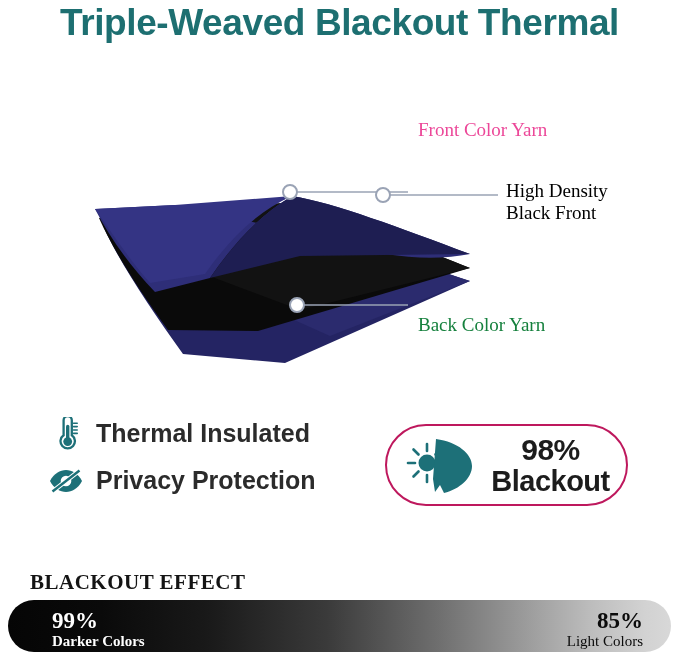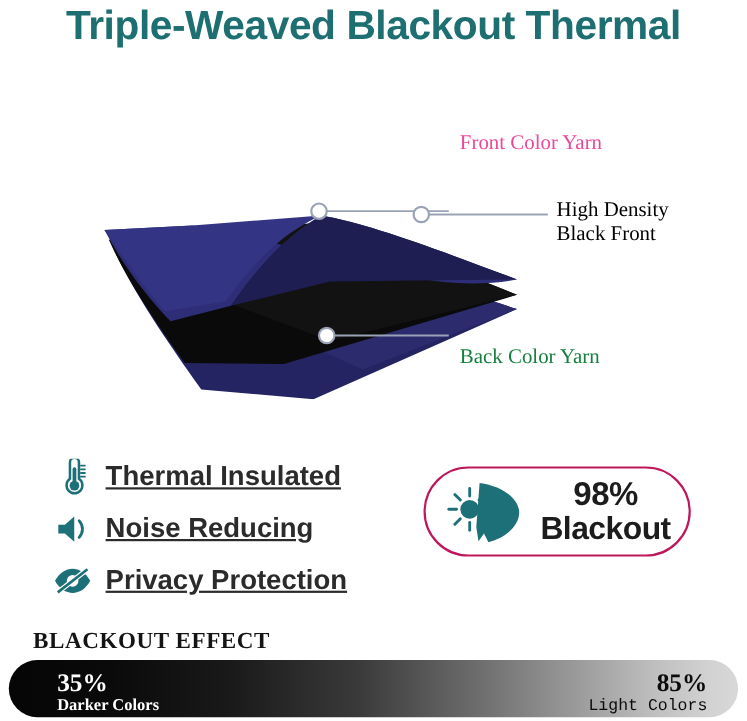--- a/index.html
+++ b/index.html
@@ -88,21 +88,20 @@
     align-items: center;
     justify-content: center;
   }
   .feature-label {
     margin-left: 10px;
     font-family: "Liberation Sans", sans-serif;
     font-weight: bold;
     font-size: 25px;
     color: #2b2b2b;
     white-space: nowrap;
-    text-decoration: underline;
   }
 
   
   .pill {
     position: absolute;
     left: 385px;
     top: 424px;
     width: 243px;
     height: 82px;
     border: 2px solid #be185d;
@@ -185,21 +184,21 @@
     right: 28px;
     top: 9px;
     color: #0b0b0b;
     font-family: "Liberation Serif", serif;
     font-weight: bold;
     text-align: right;
     line-height: 1.0;
   }
   .bar-pct  { font-size: 23px; display: block; }
   .bar-sub  { font-size: 15px; display: block; margin-top: 2px; }
-  .bar-right .bar-sub { font-weight: normal; font-family: Liberation Mono, monospace; }
+  .bar-right .bar-sub { font-weight: normal; }
 </style>
 </head>
 <body>
 
 <div class="title">Triple-Weaved Blackout Thermal</div>
 
 <div class="diagram">
   <svg width="679" height="285" viewBox="0 0 679 285">
 
     <path fill="#242463" d="M104,150
@@ -274,29 +273,20 @@
           <line x1="22.5" y1="6.2" x2="26.2" y2="6.2"></line>
           <line x1="22.5" y1="9.6" x2="26.2" y2="9.6"></line>
           <line x1="22.5" y1="13.0" x2="26.2" y2="13.0"></line>
           <line x1="22.5" y1="16.4" x2="26.2" y2="16.4"></line>
         </g>
       </svg>
     </span>
     <span class="feature-label">Thermal Insulated</span>
   </div>
 
-  <div class="feature-row">
-    <span class="feature-icon">
-      <svg width="32" height="30" viewBox="0 0 32 30">
-        <path d="M3,11h6l8.5,-7.5v23L9,19H3z" fill="#1d7078"></path>
-        <path d="M22,7.5a11,11 0 0 1 0,15" fill="none" stroke="#1d7078" stroke-width="2.6" stroke-linecap="round"></path>
-      </svg>
-    </span>
-    <span class="feature-label">Noise Reducing</span>
-  </div>
 
   <div class="feature-row">
     <span class="feature-icon">
       <svg width="36" height="26" viewBox="0 0 36 26">
         <path d="M2,13C6,5.5 12,2 18,2s12,3.5 16,11c-4,7.5 -10,11 -16,11S6,20.5 2,13z" fill="#1d7078"></path>
         <circle cx="18" cy="13" r="5.3" fill="#ffffff"></circle>
         <line x1="4.5" y1="23.5" x2="31.5" y2="2.5" stroke="#ffffff" stroke-width="4.6"></line>
         <line x1="4.5" y1="23.5" x2="31.5" y2="2.5" stroke="#1d7078" stroke-width="2.4"></line>
       </svg>
     </span>
@@ -327,20 +317,20 @@
   <span class="pill-text">
     <span class="pill-pct">98%</span><br>
     <span class="pill-word">Blackout</span>
   </span>
 </div>
 
 <div class="effect-title">BLACKOUT EFFECT</div>
 
 <div class="gradient-bar">
   <div class="bar-left">
-    <span class="bar-pct">35%</span>
+    <span class="bar-pct">99%</span>
     <span class="bar-sub">Darker Colors</span>
   </div>
   <div class="bar-right">
     <span class="bar-pct">85%</span>
     <span class="bar-sub">Light Colors</span>
   </div>
 </div>
 
 </body></html>

